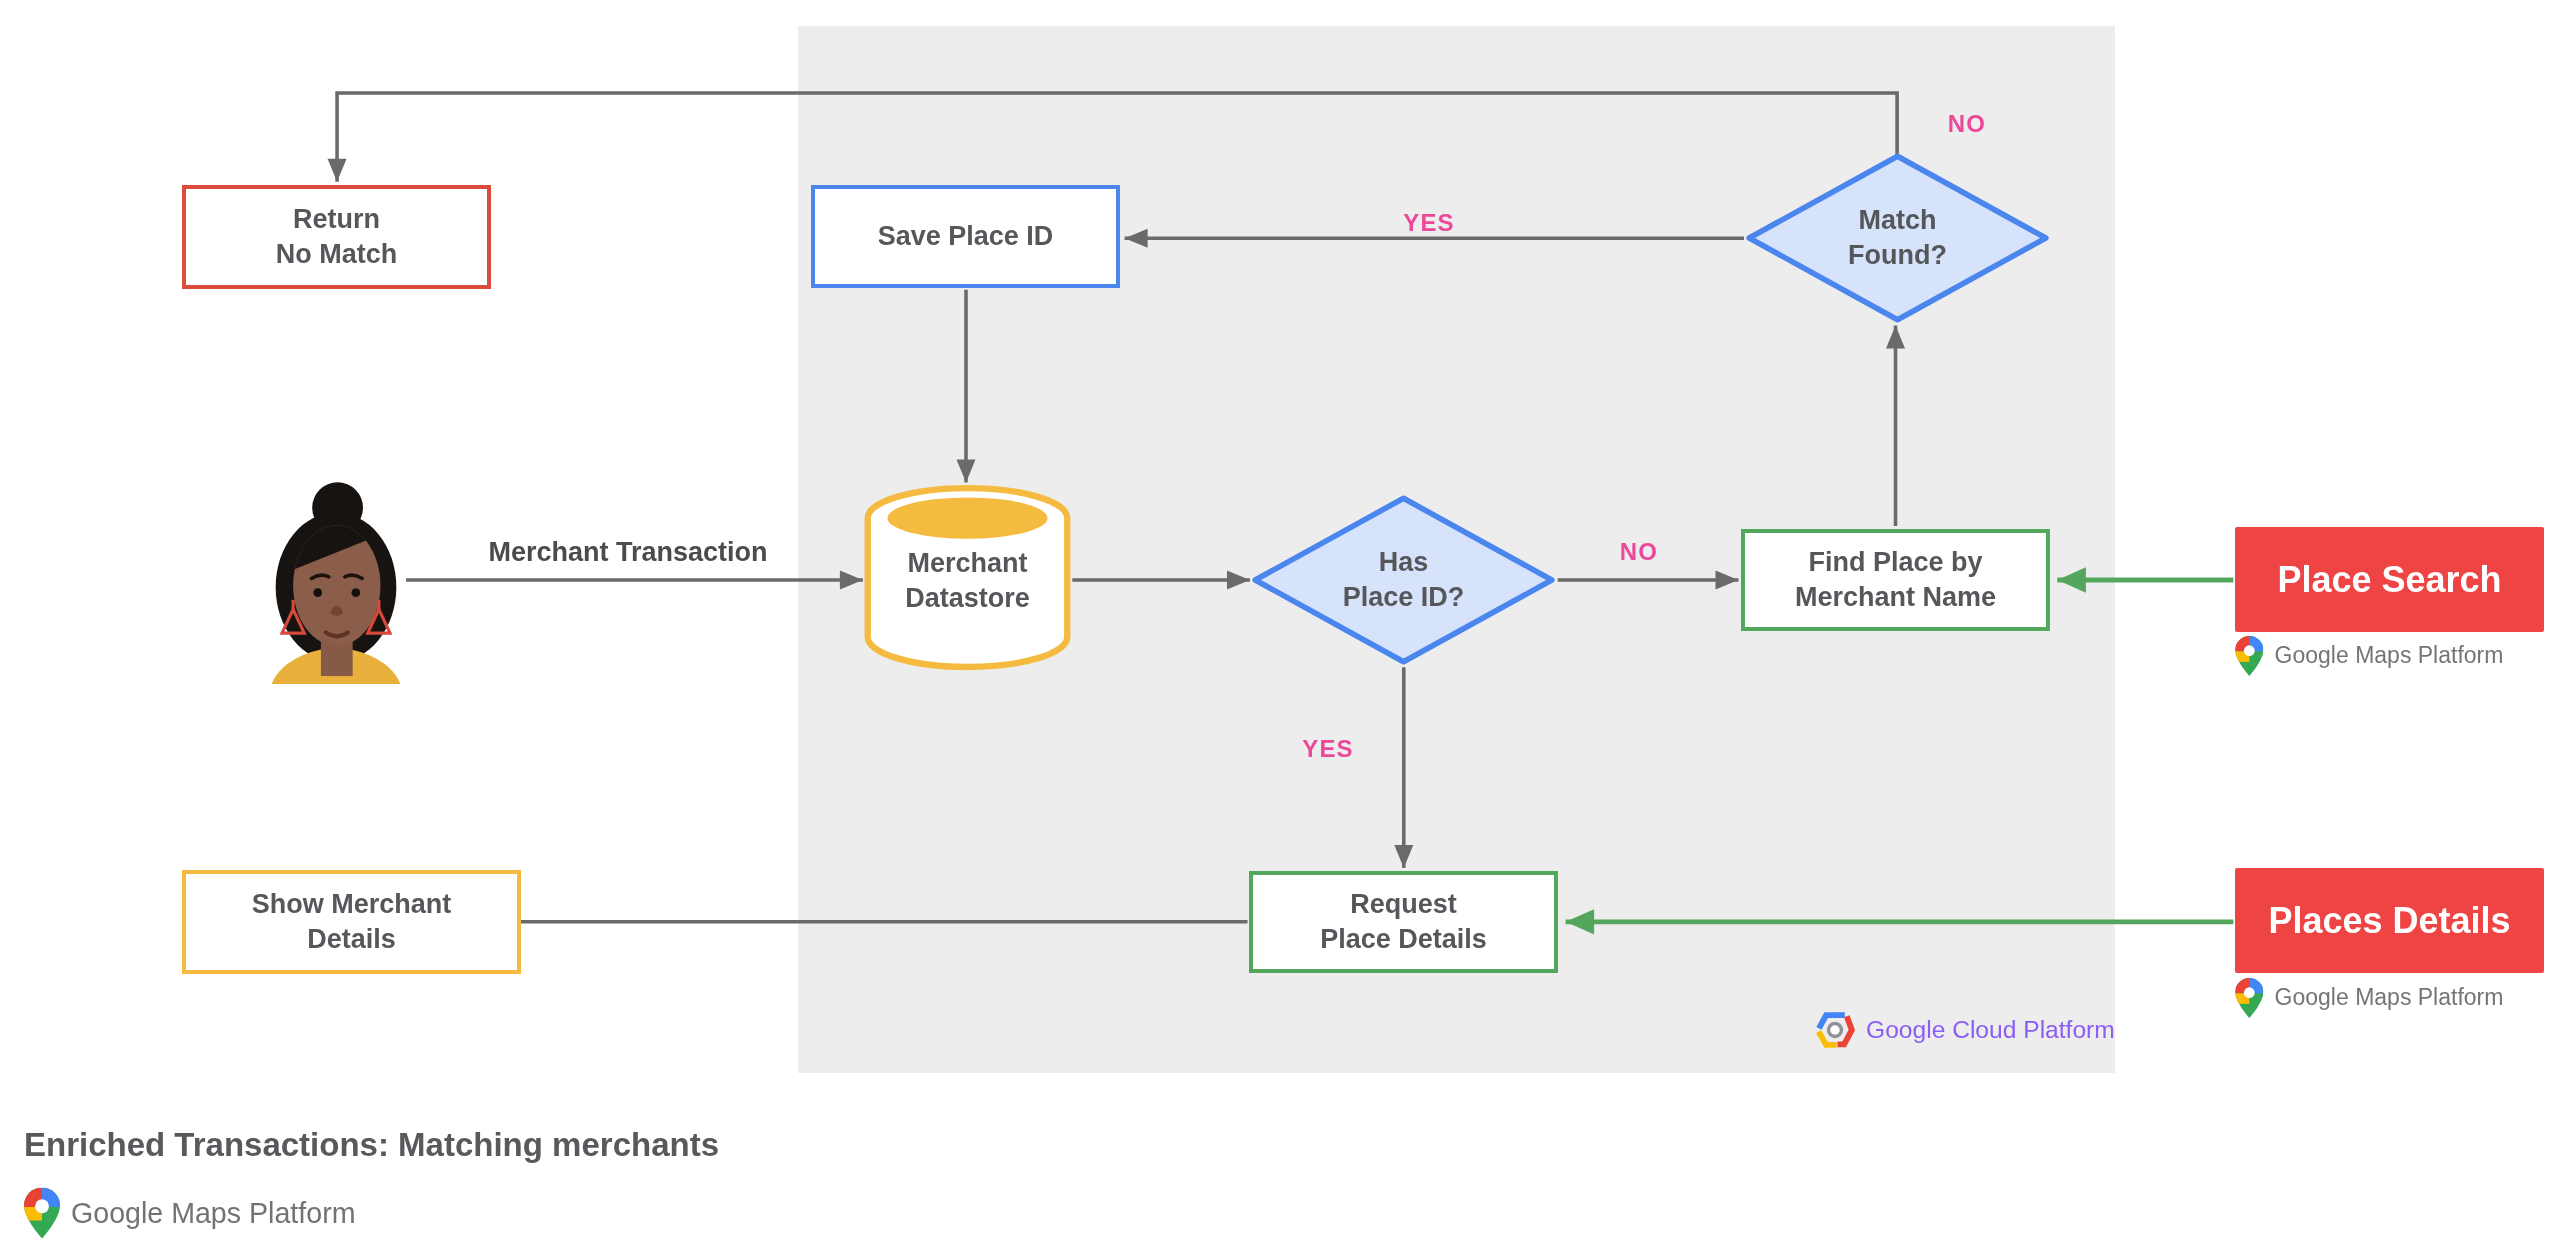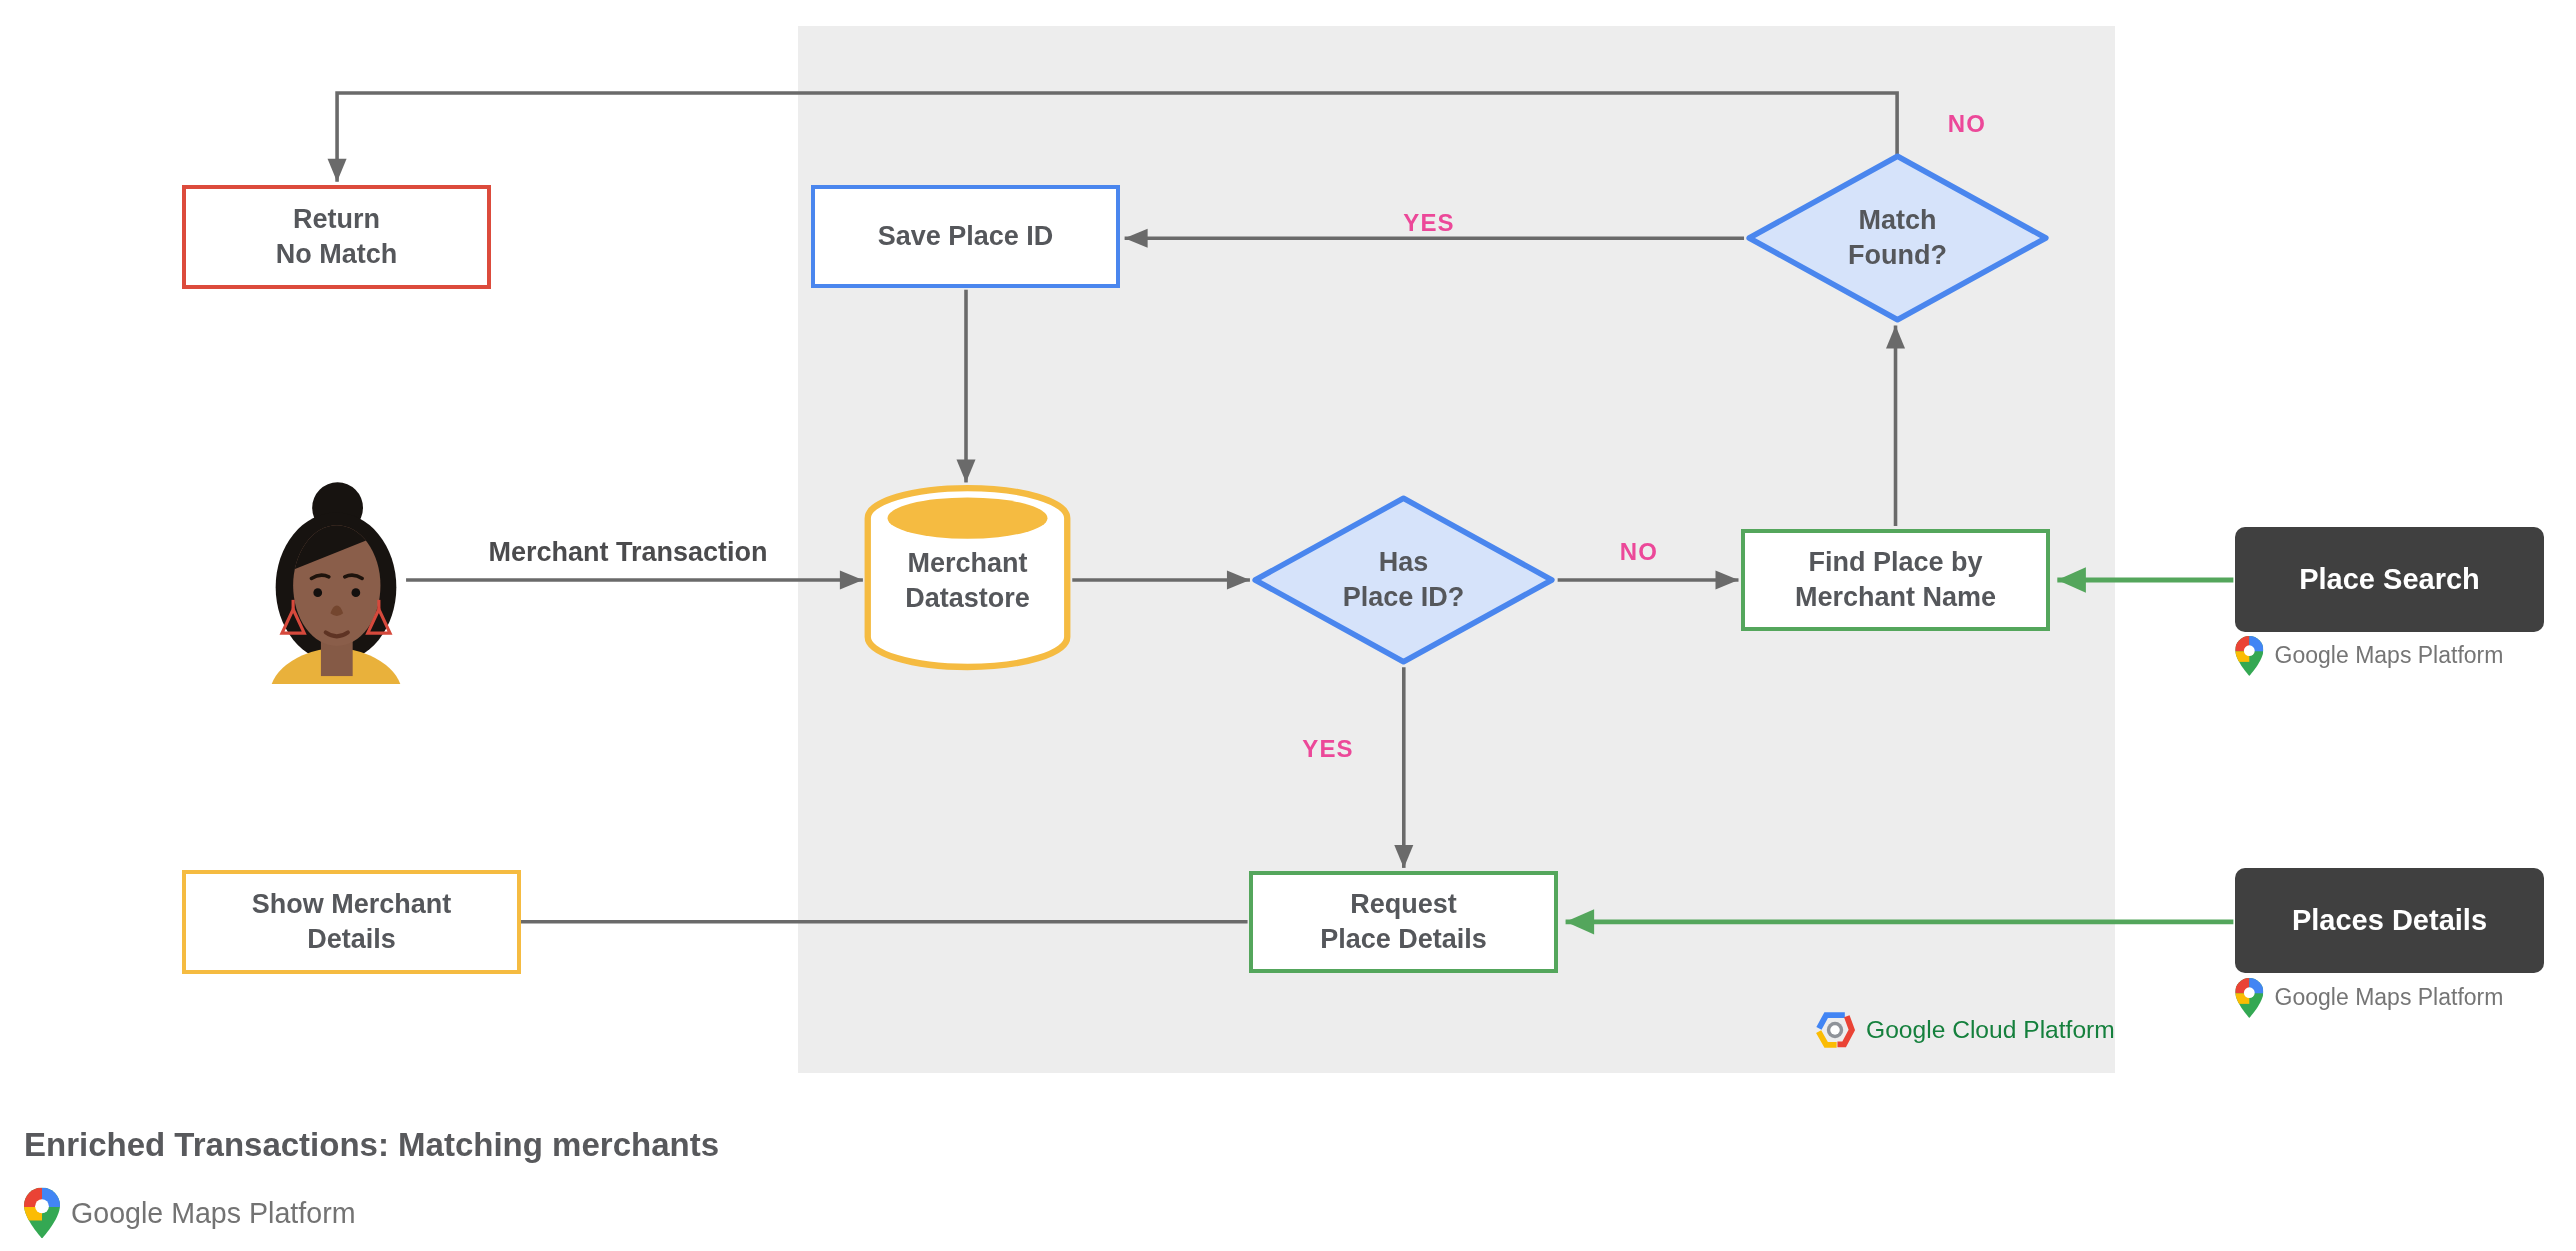--- a/index.html
+++ b/index.html
@@ -20,22 +20,22 @@
     white-space:pre-line; background:#ffffff; border-style:solid; border-width:4.8px;
   }
   .red-border    { border-color:#DC4B3C; }
   .blue-border   { border-color:#4A86EE; }
   .green-border  { border-color:#54A65C; }
   .yellow-border { border-color:#F5BB41; }
 
   .api-box {
     position:absolute; box-sizing:border-box;
     display:flex; align-items:center; justify-content:center; text-align:center;
-    background:#404040; color:#ffffff; font-weight:bold; font-size:29px;
-    border:none; border-radius:10px;
+    background:#ef4444; color:#ffffff; font-weight:bold; font-size:36px;
+    border:none; border-radius:2px;
   }
 
   .diamond-wrap { position:absolute; }
   .diamond-wrap svg { position:absolute; left:0; top:0; }
   .diamond-label {
     position:absolute; inset:0; display:flex; align-items:center; justify-content:center;
     text-align:center; font-weight:bold; font-size:27px; line-height:35px;
     color:#55575B; white-space:pre-line;
   }
 
@@ -51,21 +51,21 @@
     white-space:nowrap; text-align:center;
   }
   .edge-label.big { font-size:27px; letter-spacing:0; color:#4B4B4D; }
 
   .logo-row {
     position:absolute; display:flex; align-items:center; gap:11px;
     color:#757575; font-weight:500; white-space:nowrap;
   }
   .logo-row .logo-text { font-size:23px; }
   .logo-row.bottom .logo-text { font-size:28.6px; color:#737373; }
-  .logo-row.gcp .logo-text { font-size:24.6px; color:#15803d; }
+  .logo-row.gcp .logo-text { font-size:24.6px; color:#8b5cf6; }
 
   .diagram-title {
     position:absolute; left:24px; top:1126px;
     font-size:33px; font-weight:bold; color:#58595C; white-space:nowrap;
   }
   .avatar-wrap { position:absolute; left:270px; top:476px; }
 </style>
 </head>
 <body>
 

